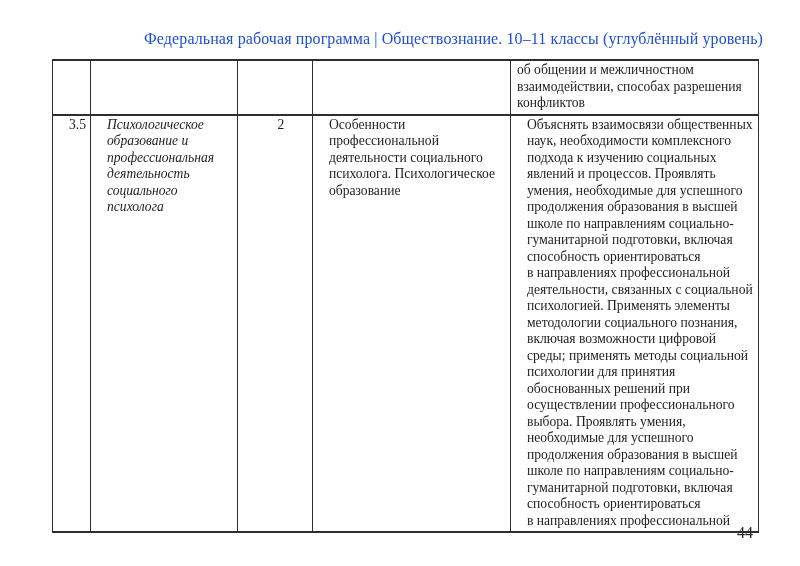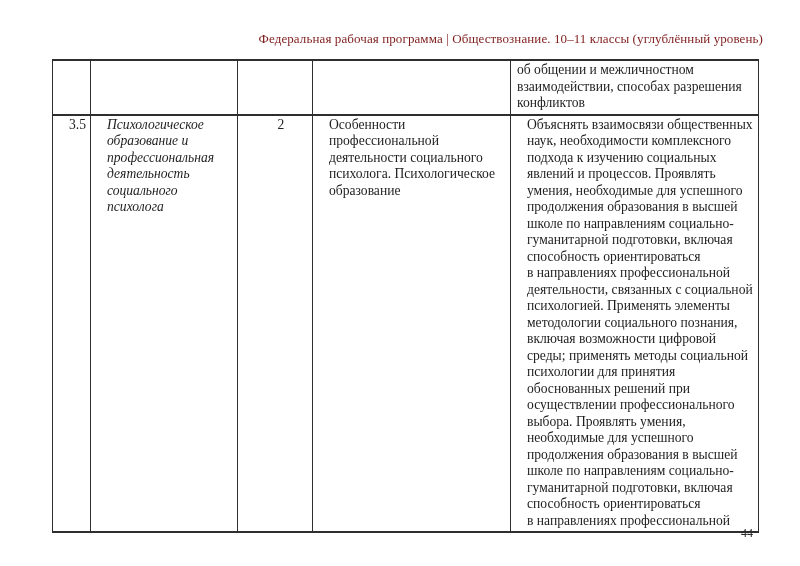--- a/index.html
+++ b/index.html
@@ -3,21 +3,21 @@
 <meta charset="utf-8">
 <style>
   html,body{margin:0;padding:0;}
   body{
     width:800px;height:566px;background:#ffffff;position:relative;overflow:hidden;
     font-family:"Liberation Serif","DejaVu Serif",serif;color:#1e1e1e;
     -webkit-font-smoothing:antialiased;
   }
   .running-header{
     position:absolute;top:32px;right:37px;
-    font-size:13px;line-height:14px;color:#7f1d1d;letter-spacing:0.1px;
+    font-size:16px;line-height:14px;color:#1d4ed8;letter-spacing:0.1px;
     white-space:nowrap;
   }
   table.program{
     position:absolute;left:52px;top:59px;width:706px;
     border-collapse:collapse;table-layout:fixed;border-radius:12px;
   }
   table.program td{
     border:1px solid #2e2e2e;
     vertical-align:top;
     font-size:13.6px;line-height:16.5px;
@@ -26,21 +26,21 @@
   }
   tr.row-cont td{border-top:2px solid #2e2e2e;border-bottom:2px solid #2e2e2e;height:47px;}
   tr.row-main td{border-bottom:2px solid #2e2e2e;height:400px;padding-left:16px;}
   td.c-num{padding-left:5px;padding-right:2px;}
   td.c-topic{padding-right:3px;font-style:italic;}
   td.c-hours{text-align:center;padding-left:2px;padding-right:2px;}
   td.c-content{padding-right:18px;margin-top:24px;}
   td.c-outcomes{padding-right:2px;}
   .page-number{
     position:absolute;top:526px;right:47px;
-    font-size:12px;line-height:14px;color:#2b2b2b;text-align:center;
+    font-size:16px;line-height:14px;color:#2b2b2b;text-align:center;
   }
 </style>
 </head>
 <body>
 
 <div class="running-header">Федеральная рабочая программа | Обществознание. 10–11 классы (углублённый уровень)</div>
 
 <table class="program">
   <colgroup>
     <col style="width:38px">

